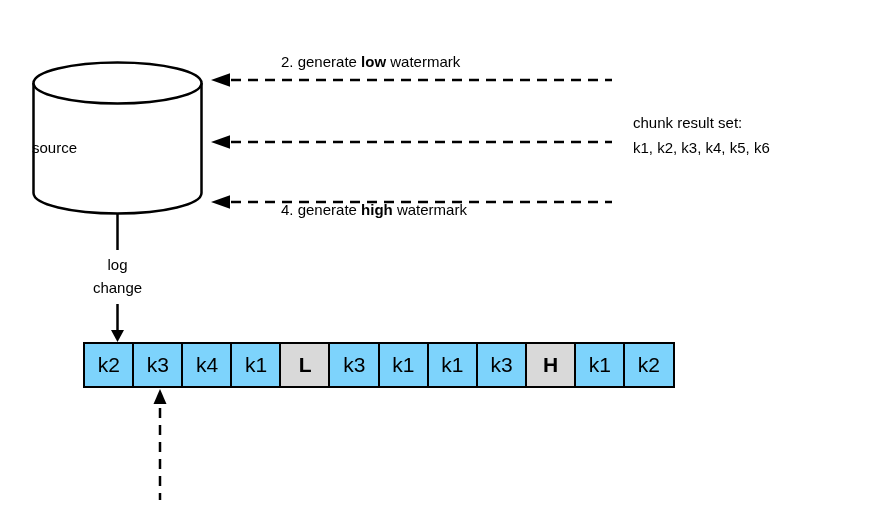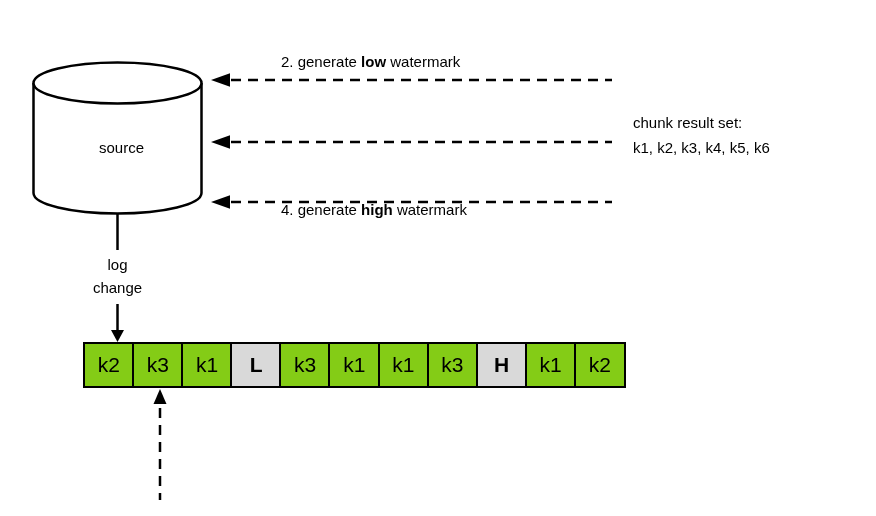--- a/index.html
+++ b/index.html
@@ -5,33 +5,33 @@
   :root { --stroke:#000000; --hl:#d9d9d9; --bg:#ffffff; }
   html,body { margin:0; padding:0; background:#fff; }
   .stage {
     position:relative; width:876px; height:516px; background:var(--bg);
     font-family:"Liberation Sans","DejaVu Sans",sans-serif; color:#000;
     overflow:hidden;
   }
   .lines { position:absolute; left:0; top:0; }
   .label { position:absolute; font-size:15px; line-height:23px; white-space:nowrap; }
   .label b { font-weight:bold; }
-  .source-label { left:32px; top:136px; width:179px; text-align:center; }
+  .source-label { left:32px; top:136px; width:179px; }
   .lbl-low  { left:281px; top:50px; }
   .lbl-sel  { left:282px; top:110px; }
   .lbl-high { left:281px; top:171px;margin-top:27px; }
   .chunk-result { left:633px; top:110px; line-height:25px; }
   .changelog-label { left:77px; top:253px; width:81px; text-align:center; line-height:23px; }
   .pause-label { left:186px; top:441px; line-height:24px; }
   .row { position:absolute; left:83px; top:342px; display:flex; }
   .cell {
     box-sizing:border-box; width:51.6px; height:46px;
     border:2.5px solid var(--stroke); margin-left:-2.5px;
     display:flex; align-items:center; justify-content:center;
-    font-size:21px; background:#84cc16;
+    font-size:21px; background:#7dd3fc;
   }
   .cell:first-child { margin-left:0; }
   .cell.hl { background:var(--hl); font-weight:bold; }
 </style>
 </head>
 <body>
 
 <div class="stage">
 
   <svg class="lines" width="876" height="516" viewBox="0 0 876 516">
@@ -85,20 +85,21 @@
   </div>
 
   <div class="label changelog-label">
     <div>log</div>
     <div>change</div>
   </div>
 
   <div class="row">
       <div class="cell">k2</div>
       <div class="cell">k3</div>
+      <div class="cell">k4</div>
       <div class="cell">k1</div>
       <div class="cell hl">L</div>
       <div class="cell">k3</div>
       <div class="cell">k1</div>
       <div class="cell">k1</div>
       <div class="cell">k3</div>
       <div class="cell hl">H</div>
       <div class="cell">k1</div>
       <div class="cell">k2</div>
     </div>

